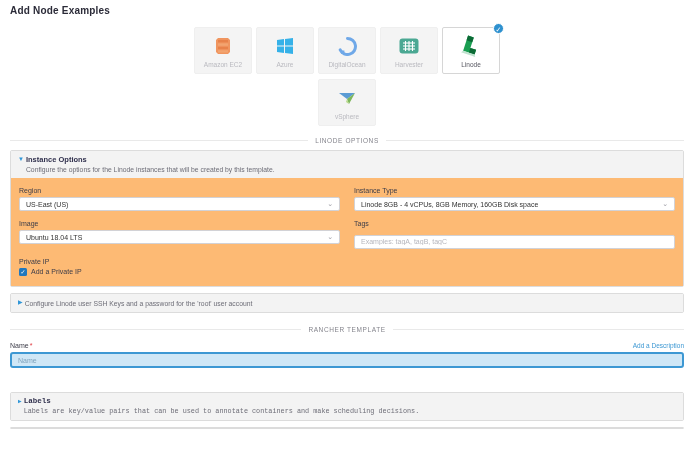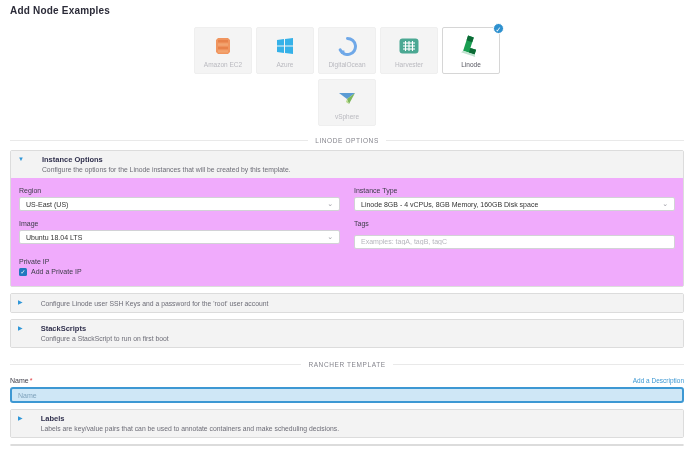--- a/index.html
+++ b/index.html
@@ -23,28 +23,28 @@
     border-radius: 50%; background: #2e91cf; color: #fff; font-size: 7px; line-height: 11px;
     text-align: center; border: 1px solid #fff; }
 
   
   .separator { display: flex; align-items: center; gap: 7px; margin: 11px 0 6px;
     color: #84848c; font-size: 6.5px; letter-spacing: .6px; text-transform: uppercase; }
   .separator .line { flex: 1; height: 1px; background: #e9e9e9; }
 
   
   .accordion { border: 1px solid #dcdcdc; border-radius: 2px; margin-top: 6px; background: #fff; }
-  .acc-header { background: #f3f3f3; padding: 4px 8px 4px 7px; display: flex; gap: 18px;
+  .acc-header { background: #f3f3f3; padding: 4px 8px 4px 7px; display: flex; gap: 2px;
     align-items: flex-start; cursor: pointer; }
   .acc-arrow { color: #3197d8; font-size: 6px; line-height: 9px; flex: 0 0 auto; }
   .acc-title { font-size: 7.5px; color: #30304d; font-weight: bold; line-height: 9px; }
   .acc-sub { font-size: 6.8px; color: #6d6d77; line-height: 9px; margin-top: 1px; }
 
   .acc-body { padding: 9px 8px 10px; display: grid; grid-template-columns: 1fr 1fr;
-    column-gap: 14px; row-gap: 9px; background: #f0abfc; }
+    column-gap: 14px; row-gap: 9px; background: #fdba74; }
   .field-label { font-size: 7px; color: #3c3c48; margin-bottom: 3px; }
   .select-box { border: 1px solid #d2d2d6; border-radius: 2px; background: #fff;
     padding: 3px 6px; font-size: 7px; color: #333; display: flex;
     justify-content: space-between; align-items: center; cursor: pointer; height: 14px; }
   .select-chevron { color: #9a9aa2; font-size: 7px; line-height: 6px; }
   .text-input { width: 100%; border: 1px solid #d2d2d6; border-radius: 2px; background: #fff;
     padding: 3px 6px; font-size: 7px; color: #333; height: 14px; outline: none;
     font-family: "Liberation Sans", sans-serif; }
   .text-input::placeholder { color: #b6b6bd; }
   .full-row { grid-column: 1 / -1; }
@@ -206,48 +206,39 @@
   <div class="accordion">
     <div class="acc-header">
       <span class="acc-arrow">▶</span>
       <div>
         <div class="acc-sub">Configure Linode user SSH Keys and a password for the 'root' user account</div>
       </div>
     </div>
   </div>
 
   
-  <div class="accordion">
-    <div class="acc-header">
-      <span class="acc-arrow">▶</span>
-      <div>
-        <div class="acc-title">StackScripts</div>
-        <div class="acc-sub">Configure a StackScript to run on first boot</div>
-      </div>
-    </div>
-  </div>
 
   
   <div class="separator" style="margin-top:13px;">
     <span class="line"></span>
     <span>Rancher Template</span>
     <span class="line"></span>
   </div>
 
   
   <div class="name-row">
     <div class="name-label">
       <span>Name</span><span class="required">*</span>
     </div>
     <span class="desc-link">Add a Description</span>
   </div>
   <input class="name-input" autofocus="" placeholder="Name" style="">
 
   
-  <div class="accordion" style="margin-top:6px;">
+  <div class="accordion" style="margin-top:24px;font-family:Liberation Mono, monospace;">
     <div class="acc-header">
       <span class="acc-arrow">▶</span>
       <div>
         <div class="acc-title">Labels</div>
         <div class="acc-sub">Labels are key/value pairs that can be used to annotate containers and make scheduling decisions.</div>
       </div>
     </div>
   </div>
 
   

